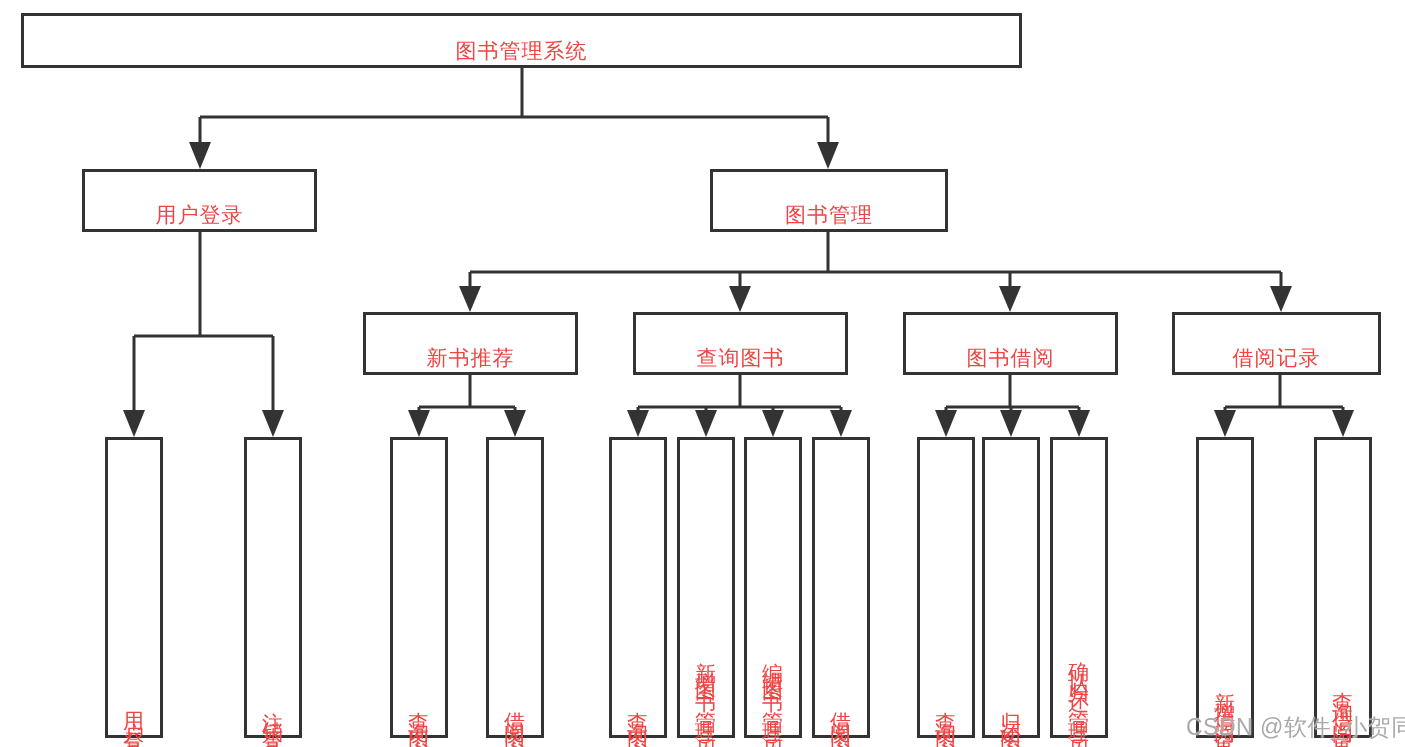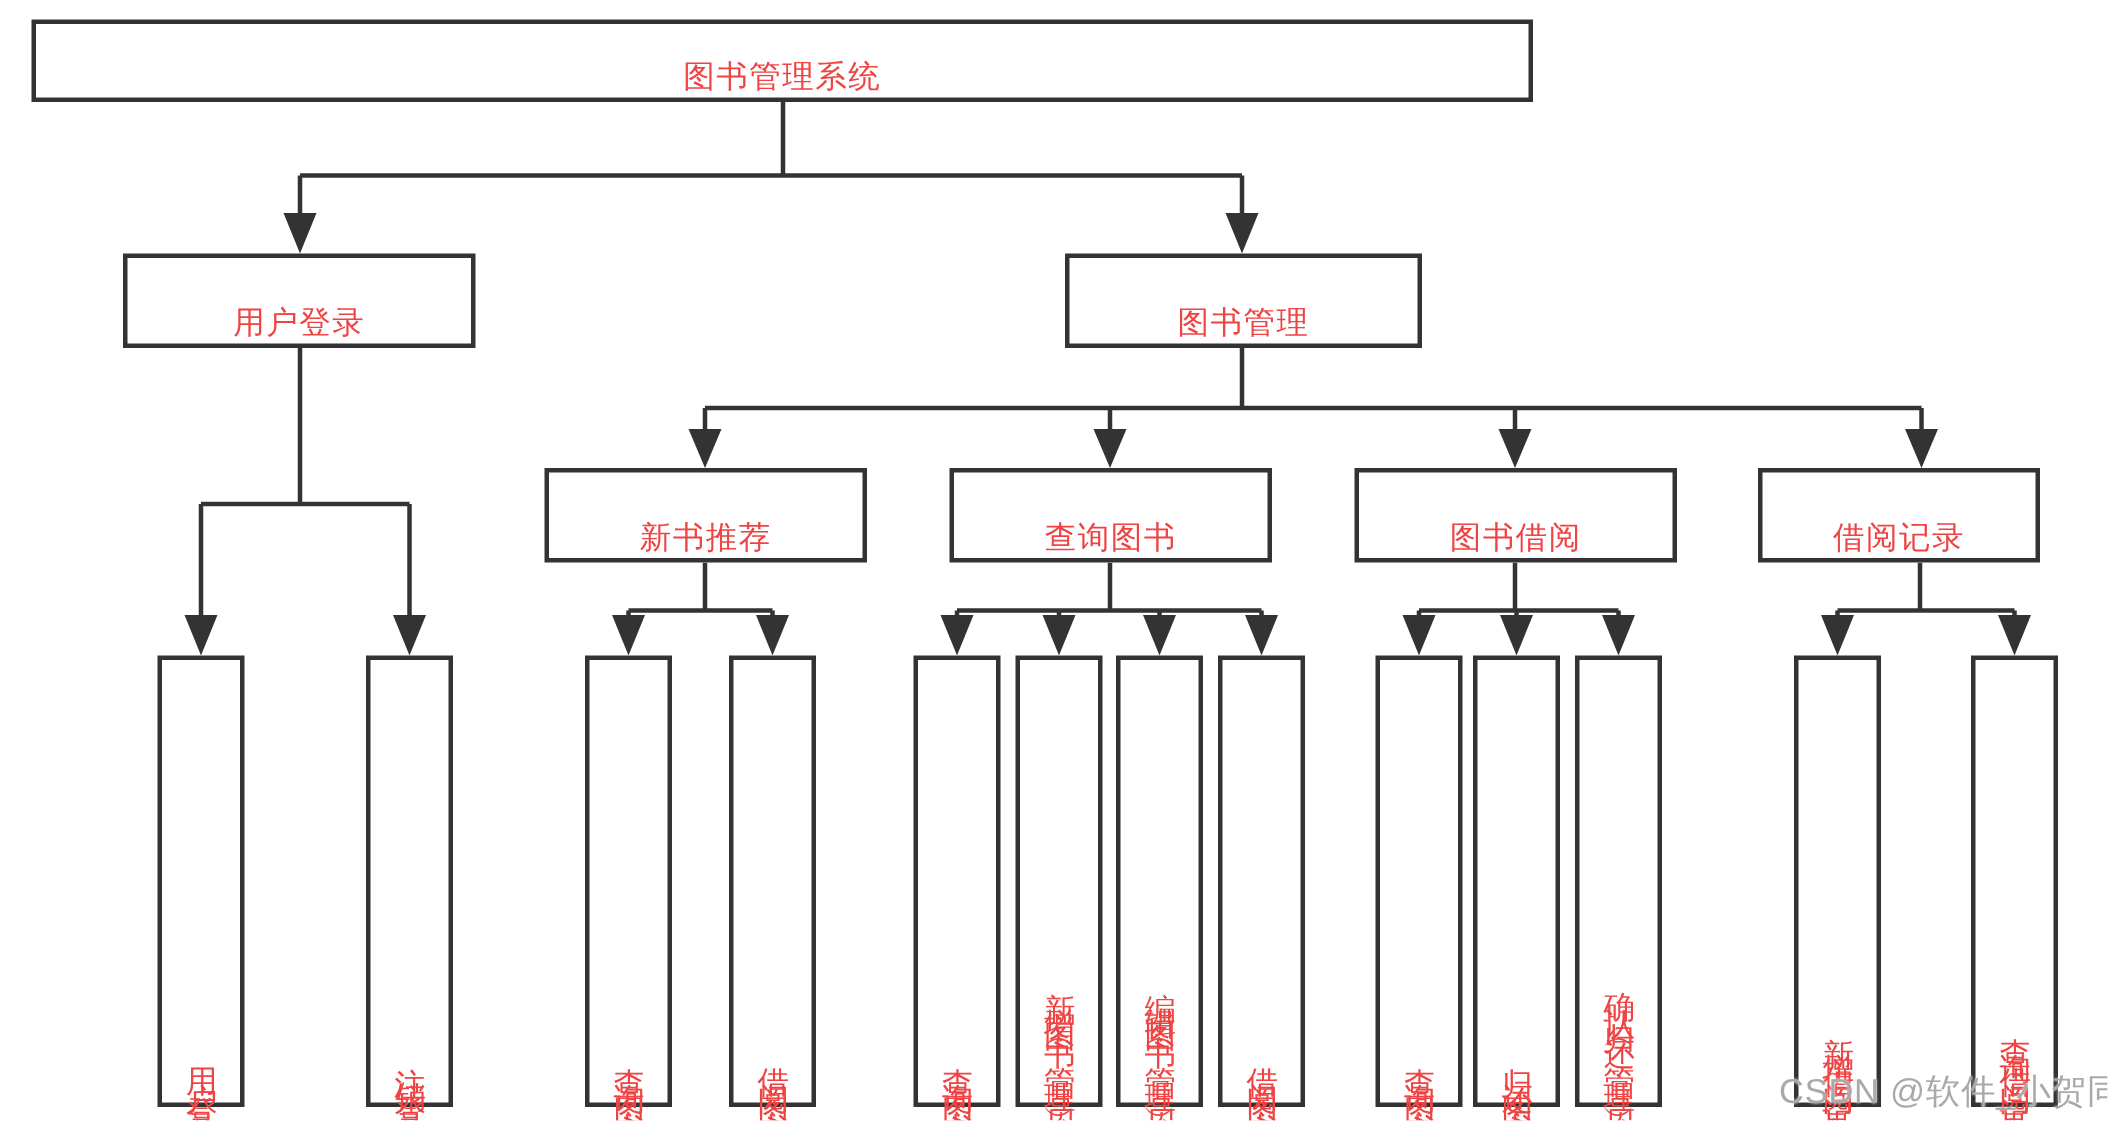--- a/index.html
+++ b/index.html
@@ -107,21 +107,21 @@
 
   <div class="node hnode" style="left:710px; top:169px; width:238px;">
     <span>图书管理</span>
   </div>
   <div class="node hnode" style="left:633px; top:312px; width:215px;">
     <span>查询图书</span>
   </div>
   <div class="node hnode" style="left:903px; top:312px; width:215px;">
     <span>图书借阅</span>
   </div>
-  <div class="node hnode" style="left:1172px; top:312px; width:188px;">
+  <div class="node hnode" style="left:1172px; top:312px; width:209px;">
     <span>借阅记录</span>
   </div>
 
   <div class="node leaf" style="left:105px;">
     <span class="vtext">用户登录</span>
   </div>
   <div class="node leaf" style="left:244px;">
     <span class="vtext">注销登录</span>
   </div>
   <div class="node leaf" style="left:390px;">

